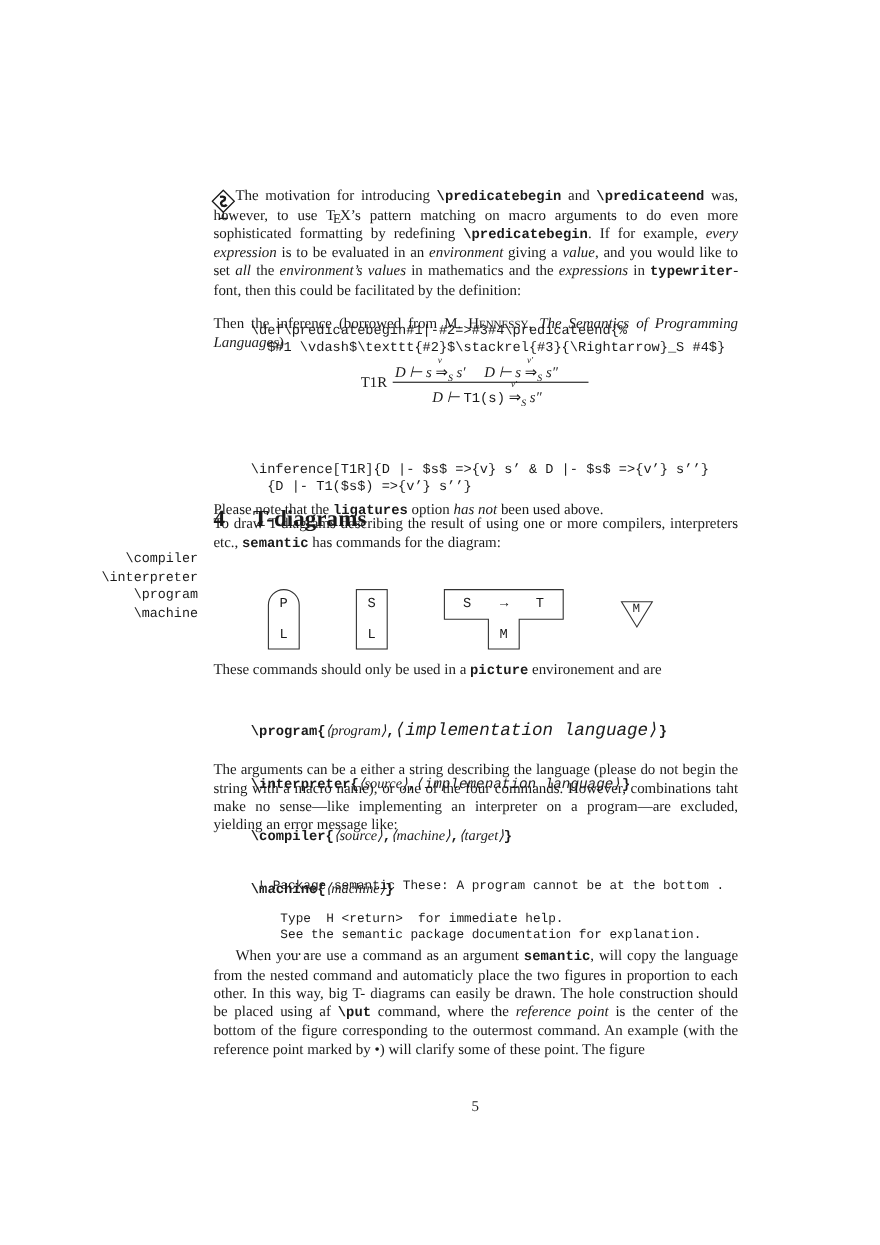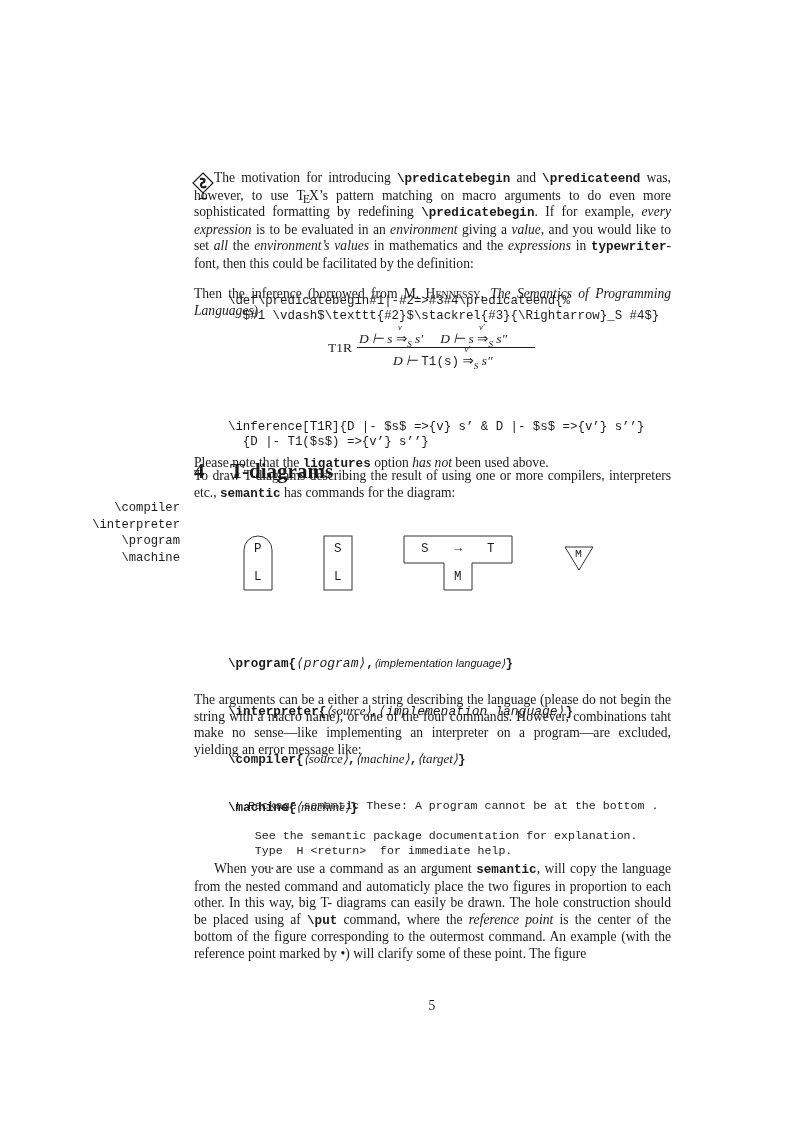--- a/index.html
+++ b/index.html
@@ -127,34 +127,37 @@
     <span class="shape-label" style="left:254px; top:570px;">L</span>
     <span class="shape-label" style="left:334px; top:542px;">S</span>
     <span class="shape-label" style="left:334px; top:570px;">L</span>
     <span class="shape-label" style="left:421px; top:542px;">S</span>
     <span class="shape-label" style="left:452px; top:541px; font-family:'Liberation Serif',serif;">→</span>
     <span class="shape-label" style="left:487px; top:542px;">T</span>
     <span class="shape-label" style="left:454px; top:570px;">M</span>
     <span class="shape-label" style="left:575px; top:547px; font-size:11.5px;">M</span>
   </div>
 
+  <div class="col" style="top:601px;">
+    <span>These commands should only be used in a </span><span class="ttb">picture</span><span> environement and are</span>
+  </div>
 
   <div class="code" style="left:228px; top:625px; line-height:15.4px;">
-    <span class="line"><span class="ttb">\program{</span><span class="it" style="font-family:Liberation Mono, monospace;font-size:13px;">⟨program⟩</span><span class="ttb">,</span><span class="it" style="font-family:Liberation Sans, sans-serif;font-size:11px;">⟨implementation language⟩</span><span class="ttb">}</span></span>
+    <span class="line"><span class="ttb">\program{</span><span class="it" style="font-family:Liberation Serif, serif;font-size:13px;">⟨program⟩</span><span class="ttb">,</span><span class="it" style="font-family:Liberation Mono, monospace;font-size:16px;">⟨implementation language⟩</span><span class="ttb">}</span></span>
     <span class="line"><span class="ttb">\interpreter{</span><span class="it" style="font-family:'Liberation Serif',serif;font-size:13px;">⟨source⟩</span><span class="ttb">,</span><span class="it" style="font-family:Liberation Mono, monospace;font-size:13px;margin-top:32px;">⟨implemenation language⟩</span><span class="ttb">}</span></span>
     <span class="line"><span class="ttb">\compiler{</span><span class="it" style="font-family:'Liberation Serif',serif;font-size:13px;">⟨source⟩</span><span class="ttb">,</span><span class="it" style="font-family:'Liberation Serif',serif;font-size:13px;">⟨machine⟩</span><span class="ttb">,</span><span class="it" style="font-family:'Liberation Serif',serif;font-size:13px;">⟨target⟩</span><span class="ttb">}</span></span>
     <span class="line"><span class="ttb">\machine{</span><span class="it" style="font-family:'Liberation Serif',serif;font-size:13px;">⟨machine⟩</span><span class="ttb">}</span></span>
   </div>
 
   <div class="col" style="top:692px;">
     <span>The arguments can be a either a string describing the language (please do not begin the string with a macro name), or one of the four commands. However, combinations taht make no sense—like implementing an interpreter on a program—are excluded, yielding an error message like:</span>
   </div>
 
   <div class="errbox">
-    <span class="line">! Package semantic These: A program cannot be at the bottom .</span><span class="line" style="height:15px;"></span><span class="line">   See the semantic package documentation for explanation.</span><span class="line">   Type  H &lt;return&gt;  for immediate help.</span><span class="line">    ...</span>
+    <span class="line">! Package semantic These: A program cannot be at the bottom .</span><span class="line" style="height:15px;"></span><span class="line">   Type  H &lt;return&gt;  for immediate help.</span><span class="line">   See the semantic package documentation for explanation.</span><span class="line">    ...</span>
   </div>
 
   <div class="col indent" style="top:861px;">
     <span>When you are use a command as an argument </span><span class="ttb">semantic</span><span>, will copy the language from the nested command and automaticly place the two figures in proportion to each other. In this way, big T- diagrams can easily be drawn. The hole construction should be placed using af </span><span class="ttb">\put</span><span> command, where the </span><span class="it">reference point</span><span> is the center of the bottom of the figure corresponding to the outermost command. An example (with the reference point marked by </span><span>•</span><span>) will clarify some of these point. The figure</span>
   </div>
 
   <div class="pageno">5</div>
 
 </div>
 

